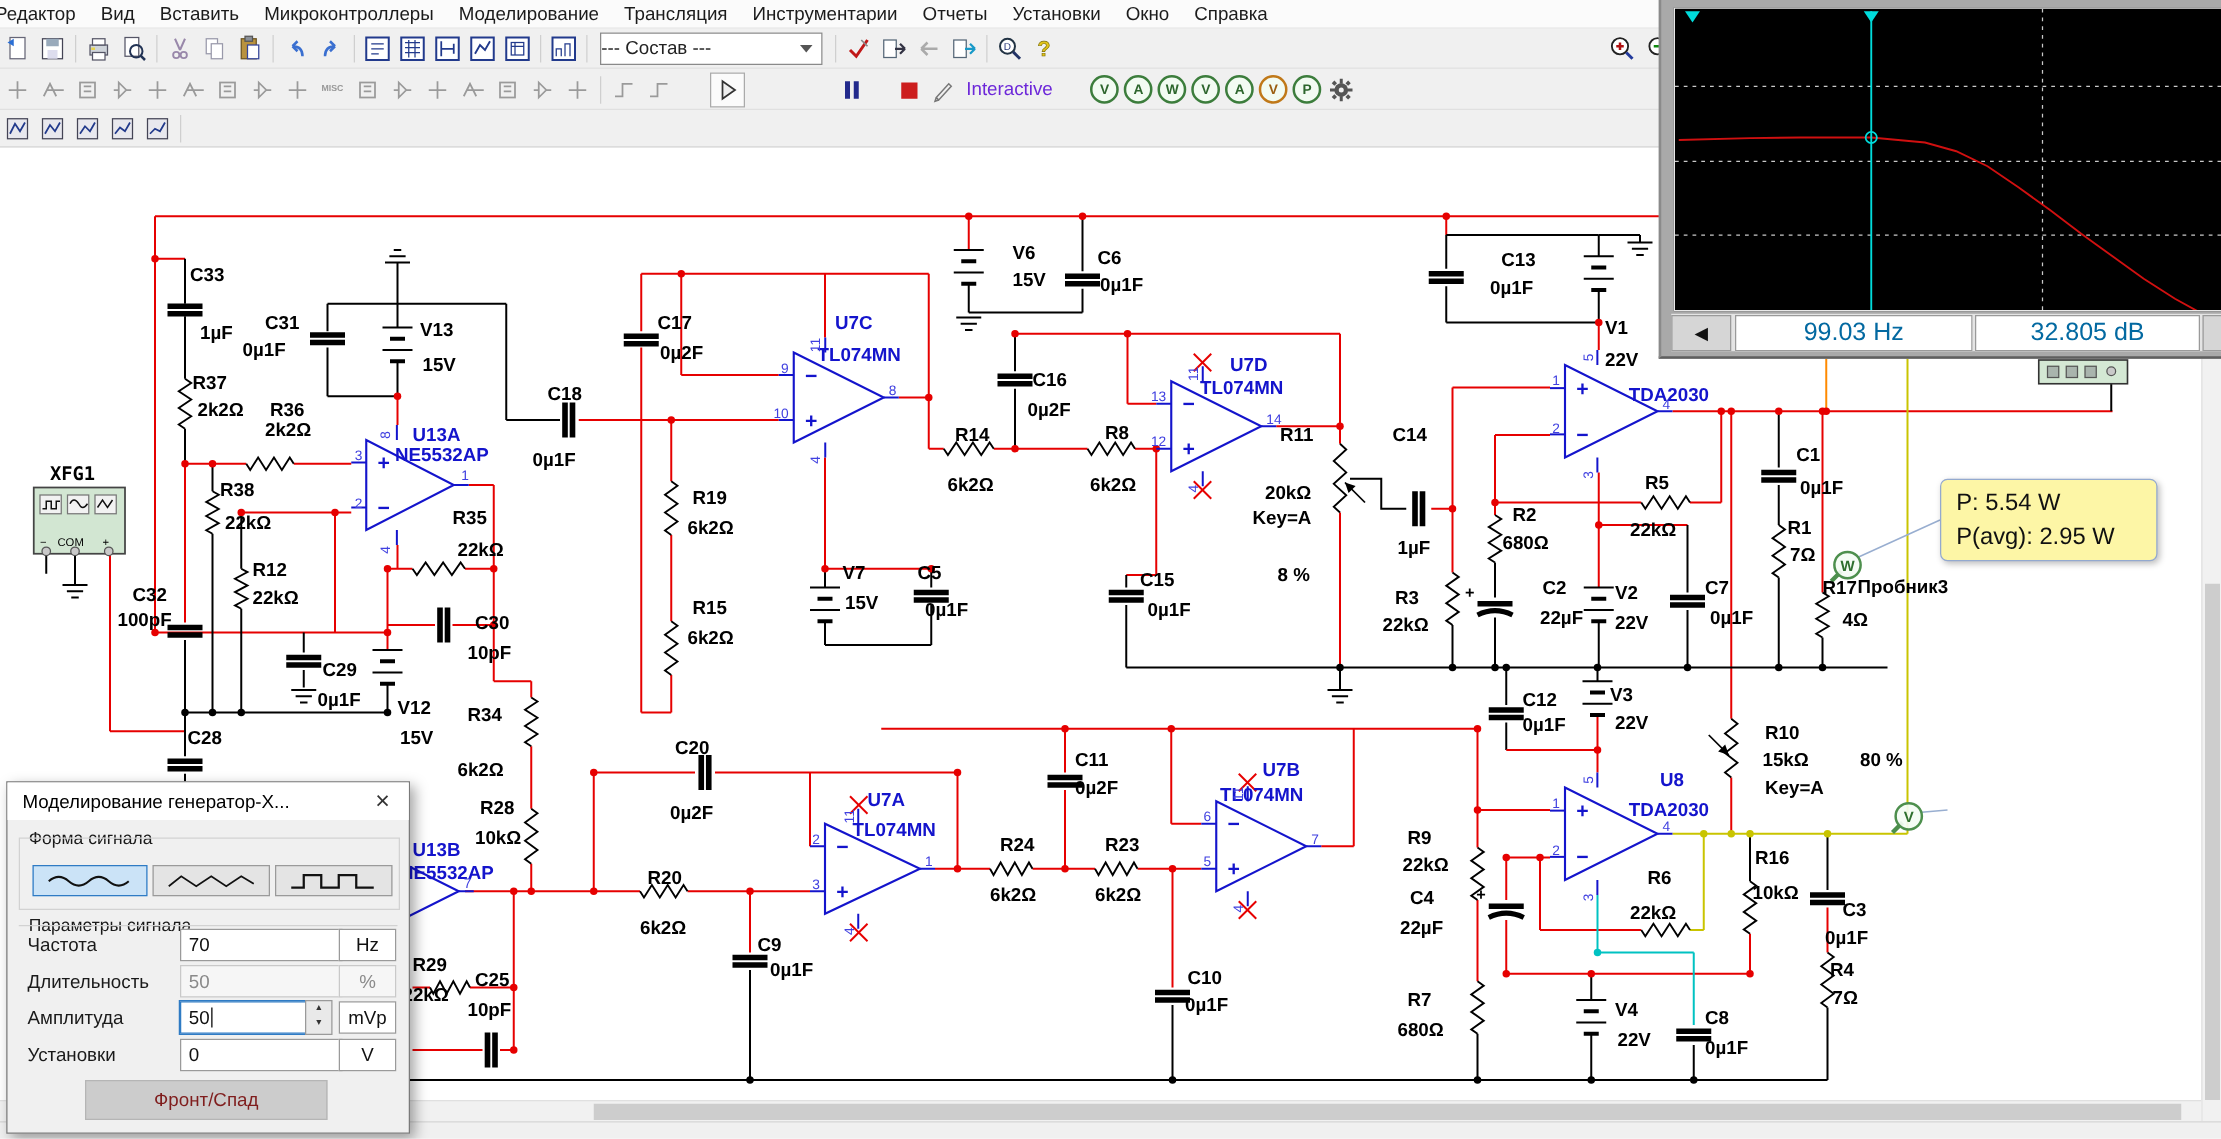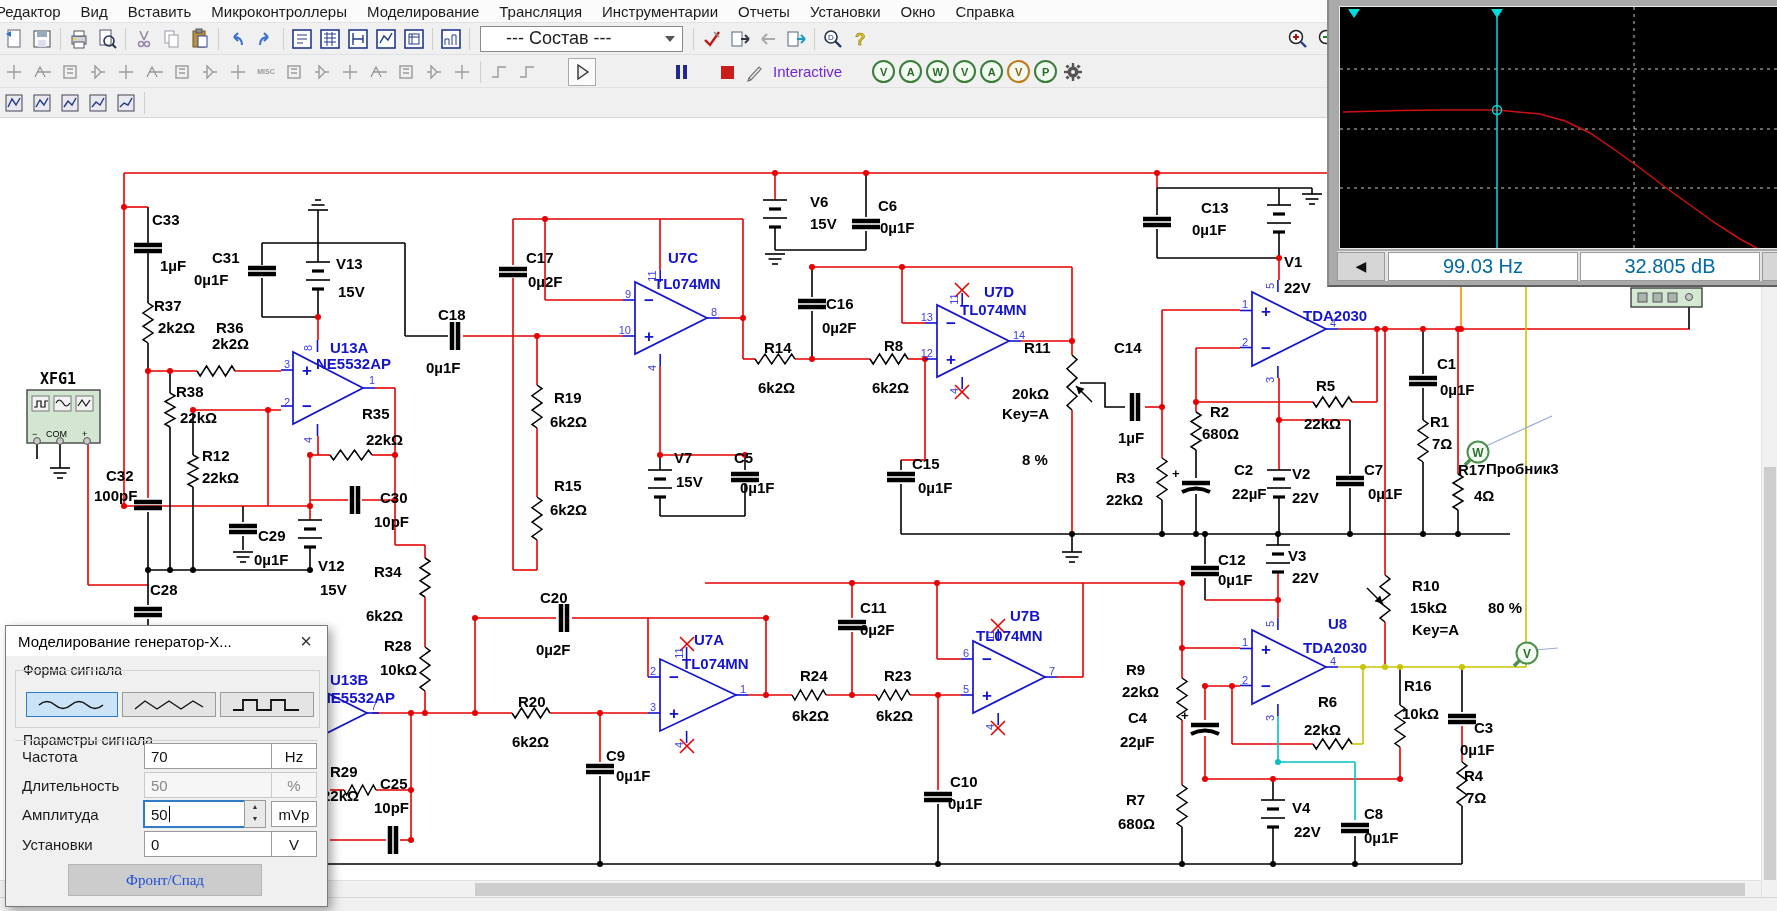--- a/index.html
+++ b/index.html
@@ -9,21 +9,21 @@
   
   #menubar{left:0;top:0;width:1777px;height:22px;background:#fbfbfb;border-bottom:1px solid #e3e3e3;
     display:flex;align-items:center;padding-left:0;}
   .menu-item{font-size:15px;color:#1b1b1b;padding:0 10px;white-space:nowrap;}
   #tb1{left:0;top:23px;width:1777px;height:31px;background:#f0f0f0;display:flex;align-items:center;}
   #tb2{left:0;top:54px;width:1777px;height:33px;background:#f0f0f0;border-top:1px solid #e0e0e0;display:flex;align-items:center;}
   #tb3{left:0;top:87px;width:1777px;height:29px;background:#f0f0f0;border-top:1px solid #e0e0e0;border-bottom:1px solid #d5d5d5;display:flex;align-items:center;}
   .tbi{width:26px;height:26px;display:flex;align-items:center;justify-content:center;margin:0 1px;}
   .tbsep{width:1px;height:22px;background:#cfcfcf;margin:0 4px;}
   .combo{width:176px;height:24px;background:#fff;border:1px solid #8a8a8a;display:flex;align-items:center;
-    font-size:18px;color:#222;padding-left:25px;position:relative;margin:0 6px;}
+    font-size:15px;color:#222;padding-left:0;position:relative;margin:0 6px;}
   .combo .chev{position:absolute;right:7px;top:9px;width:0;height:0;border-left:5px solid transparent;
     border-right:5px solid transparent;border-top:6px solid #555;}
   .interactive-lbl{font-size:15px;color:#6d28d9;margin-left:4px;}
   .probe-ico{width:19px;height:19px;border-radius:50%;border:2px solid #3c7d3c;background:#f2fbf2;
     color:#2d662d;font-size:11px;font-weight:bold;display:flex;align-items:center;justify-content:center;margin:0 2px;}
   
   #vsb{left:1761px;top:0;width:16px;height:897px;background:#f1f1f1;border-left:1px solid #e0e0e0;}
   #vsb-thumb{left:2px;top:467px;width:12px;height:413px;background:#cdcdcd;position:absolute;}
   #hsb{left:0;top:880px;width:1761px;height:17px;background:#f1f1f1;border-top:1px solid #e0e0e0;}
   #hsb-thumb{left:475px;top:2px;width:1270px;height:13px;background:#cdcdcd;position:absolute;}
@@ -46,21 +46,21 @@
     display:flex;align-items:center;padding-left:6px;}
   .fld.dis{color:#8a8a8a;background:#f6f6f6;border-color:#c9c9c9;}
   .fld.focus{border:1px solid #2f7bc4;outline:1px solid #2f7bc4;}
   .unit{position:absolute;height:24px;background:#fff;border:1px solid #9a9a9a;font-size:15px;color:#111;
     display:flex;align-items:center;justify-content:center;}
   .unit.dis{color:#8a8a8a;background:#f6f6f6;border-color:#c9c9c9;}
   .spin{position:absolute;width:20px;height:26px;border:1px solid #9a9a9a;background:#e9e9e9;}
   .spin div{height:12px;text-align:center;font-size:7px;color:#333;line-height:12px;}
   .caret{display:inline-block;width:1px;height:16px;background:#000;margin-left:1px;}
   #edgebtn{position:absolute;left:62px;top:238px;width:192px;height:30px;background:#cccccc;border:1px solid #b5b5b5;
-    color:#1d4ed8;font-size:15px;display:flex;align-items:center;justify-content:center;font-family:Liberation Serif, serif;}
+    color:#7f1d1d;font-size:15px;display:flex;align-items:center;justify-content:center;}
   
   #bode{left:1327px;top:0;width:450px;height:285px;background:#a9a9a9;border-left:2px solid #8a8a8a;border-bottom:2px solid #5f5f5f;}
   #bode .plot{position:absolute;left:10px;top:6px;width:440px;height:241px;background:#000;border:1px solid #e8e8e8;}
   #bode .readout{position:absolute;left:8px;top:251px;width:442px;height:30px;background:#e4e4e4;display:flex;align-items:center;}
   #bode .rbtn{width:46px;height:27px;background:#d6d6d6;border:1px solid #9a9a9a;color:#111;
     display:flex;align-items:center;justify-content:center;font-size:14px;margin-right:3px;}
   #bode .rcell{height:27px;background:#fff;border:1px solid #9a9a9a;color:#0369a1;font-size:20px;
     display:flex;align-items:center;justify-content:center;margin-right:2px;}
 </style>
 </head>
@@ -744,20 +744,24 @@
       <text x="994" y="635" font-size="11" fill="#4040e0" text-anchor="middle" transform="rotate(-90 994 635)">11</text>
       <text x="994" y="727" font-size="11" fill="#4040e0" text-anchor="middle" transform="rotate(-90 994 727)">4</text>
       <text x="1248" y="646" font-size="11" fill="#4040e0" text-anchor="end">1</text>
       <text x="1248" y="684" font-size="11" fill="#4040e0" text-anchor="end">2</text>
       <text x="1330" y="665" font-size="11" fill="#4040e0">4</text>
       <text x="1274" y="624" font-size="11" fill="#4040e0" text-anchor="middle" transform="rotate(-90 1274 624)">5</text>
       <text x="1274" y="718" font-size="11" fill="#4040e0" text-anchor="middle" transform="rotate(-90 1274 718)">3</text>
       <text x="371" y="710" font-size="11" fill="#4040e0">7</text>
     </svg>
 
+  <div class="abs ytip" id="tip-power" style="left:1552px;top:383px;width:148px;z-index:5;">
+    <div>P: 5.54 W</div>
+    <div>P(avg): 2.95 W</div>
+  </div>
 
   <div id="menubar" class="abs" style="z-index:10;margin-left:-14px;">
       <div class="menu-item">Редактор</div>
       <div class="menu-item">Вид</div>
       <div class="menu-item">Вставить</div>
       <div class="menu-item">Микроконтроллеры</div>
       <div class="menu-item">Моделирование</div>
       <div class="menu-item">Трансляция</div>
       <div class="menu-item">Инструментарии</div>
       <div class="menu-item">Отчеты</div>

